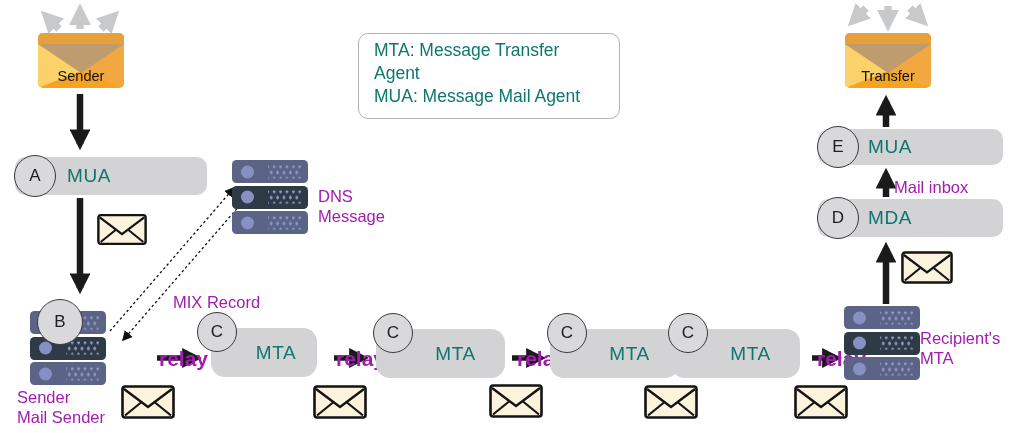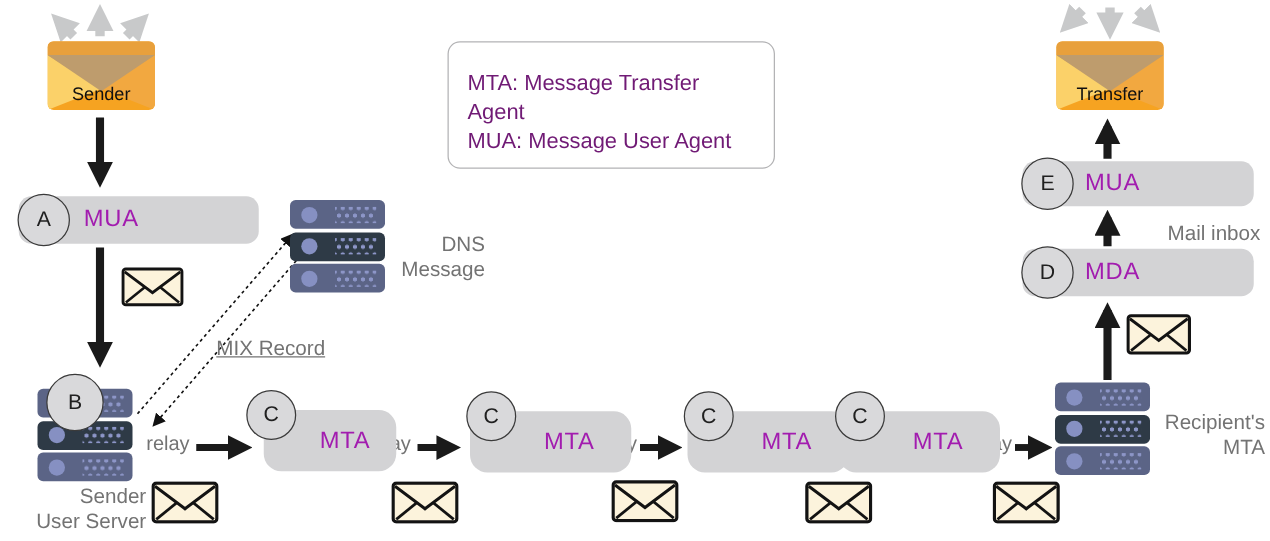--- a/index.html
+++ b/index.html
@@ -9,32 +9,32 @@
     position:relative; overflow:hidden;
     -webkit-font-smoothing:antialiased;
   }
   .stage { position:absolute; left:0; top:0; width:1016px; height:433px; }
   svg.wires { position:absolute; left:0; top:0; z-index:1; }
 
   
   .legend {
     position:absolute; left:358px; top:33px; width:230px; z-index:2;
     border:1.6px solid #b3b3b5; border-radius:10px;
-    padding:21px 15px 10px 15px;
-    font-size:17.5px; line-height:23px; color:#701a75; background:#fff;
+    padding:5px 15px 10px 15px;
+    font-size:17.5px; line-height:23px; color:#0f766e; background:#fff;
   }
 
   
   .pill {
     position:absolute; z-index:2; background:#d3d3d5; border-radius:10px;
     display:flex; align-items:center;
   }
   .pill.mta { border-radius:14px; }
   .pill-label {
-    font-size:19px; font-weight:500; color:#a21caf; letter-spacing:.6px;
+    font-size:19px; font-weight:500; color:#0f766e; letter-spacing:.6px;
   }
   .badge {
     position:absolute; z-index:3; box-sizing:border-box;
     width:42px; height:42px; border-radius:50%;
     background:#d9d9db; border:1.6px solid #3a3a3a;
     display:flex; align-items:center; justify-content:center;
     font-size:17px; color:#202020;
   }
   .badge.sm { width:40px; height:40px; }
 
@@ -61,25 +61,25 @@
   .big-envelope .env-label {
     position:absolute; left:0; right:0; bottom:4px; text-align:center;
     font-size:14.5px; font-weight:500; color:#101010;
   }
 
   
   .mail-icon { position:absolute; z-index:2; }
 
   
   .lbl {
-    position:absolute; z-index:2; color:#737373;
-    font-size:16.5px; font-weight:500; line-height:1.2; text-align:right;
+    position:absolute; z-index:2; color:#a21caf;
+    font-size:16.5px; font-weight:500; line-height:1.2; text-align:left;
     white-space:nowrap;
   }
-  .lbl.relay { font-weight:400; font-size:16px; }
+  .lbl.relay { font-weight:700; font-size:21px;margin-left:42px; }
 </style>
 </head>
 <body>
 
 <div class="stage">
 
   <svg class="wires" width="1016" height="433" viewBox="0 0 1016 433">
     <defs>
       <marker id="mBlack" viewBox="0 0 10 10" refX="7" refY="5" markerWidth="3.2" markerHeight="3.2" orient="auto-start-reverse">
         <path d="M0,0 L10,5 L0,10 Z" fill="#1a1a1a"></path>
@@ -134,21 +134,21 @@
     </g>
 
     <g stroke="#3a3a3a" stroke-width="1.8" stroke-dasharray="2.4 3" fill="none">
       <line x1="651" y1="347" x2="673" y2="347"></line>
       <line x1="651" y1="359" x2="673" y2="359"></line>
     </g>
   </svg>
 
   <div class="legend">
     <div>MTA: Message Transfer Agent</div>
-    <div>MUA: Message User Agent</div>
+    <div>MUA: Message Mail Agent</div>
   </div>
 
   <div class="big-envelope" style="left:38px; top:33px;">
     <svg width="86" height="55" viewBox="0 0 86 55">
       <g clip-path="url(#envclip)">
         <rect x="0" y="0" width="86" height="55" fill="#F6A321"></rect>
         <polygon points="0,11 43,38 0,55" fill="#FBD169"></polygon>
         <polygon points="86,11 43,38 86,55" fill="#F2A840"></polygon>
         <polygon points="0,11 86,11 43,40" fill="#BE9C6D"></polygon>
         <rect x="0" y="0" width="86" height="11" fill="#E8A03C"></rect>
@@ -194,21 +194,21 @@
         <span class="srv-led"></span>
         <span class="srv-dots"></span>
       </div>
     <div class="srv-unit">
         <span class="srv-led"></span>
         <span class="srv-dots"></span>
       </div>
   </div>
   <div class="lbl" style="left:17px; top:388px; width:100px;">
     <div>Sender</div>
-    <div>User Server</div>
+    <div>Mail Sender</div>
   </div>
 
   <div class="server" style="left:232px; top:160px;">
     <div class="srv-unit">
         <span class="srv-led"></span>
         <span class="srv-dots"></span>
       </div>
     <div class="srv-unit dark">
         <span class="srv-led"></span>
         <span class="srv-dots"></span>
@@ -216,21 +216,21 @@
     <div class="srv-unit">
         <span class="srv-led"></span>
         <span class="srv-dots"></span>
       </div>
   </div>
   <div class="lbl" style="left:318px; top:187px; width:70px;">
     <div>DNS</div>
     <div>Message</div>
   </div>
 
-  <div class="lbl" style="left:173px; top:270px;text-decoration:underline;">MIX Record</div>
+  <div class="lbl" style="left:173px; top:293px;">MIX Record</div>
 
   <div class="lbl relay" style="left:117px; top:346px;">relay</div>
   <div class="lbl relay" style="left:294px; top:346px;">relay</div>
   <div class="lbl relay" style="left:475px; top:346px;">relay</div>
   <div class="lbl relay" style="left:775px; top:346px;">relay</div>
 
   <div class="pill mta" style="left:211px; top:328px; width:82px; height:49px; justify-content:center; padding-left:24px;">
     <span class="badge sm" style="left:-14px; top:-16px;">C</span>
     <span class="pill-label">MTA</span>
   </div>
@@ -314,20 +314,20 @@
       <line x1="4" y1="30.5" x2="20" y2="17.5" stroke="#131313" stroke-width="2.2"></line>
       <line x1="50" y1="30.5" x2="34" y2="17.5" stroke="#131313" stroke-width="2.2"></line>
     </svg>
   </div>
 
   <div class="pill" style="left:818px; top:199px; width:135px; height:38px; padding-left:50px;">
     <span class="badge" style="left:-1px; top:-2px;">D</span>
     <span class="pill-label">MDA</span>
   </div>
 
-  <div class="lbl" style="left:894px; top:178px;margin-left:40px;">Mail inbox</div>
+  <div class="lbl" style="left:894px; top:178px;">Mail inbox</div>
 
   <div class="pill" style="left:818px; top:129px; width:135px; height:36px; padding-left:50px;">
     <span class="badge" style="left:-1px; top:-3px;">E</span>
     <span class="pill-label">MUA</span>
   </div>
 
 </div>
 
 </body></html>

